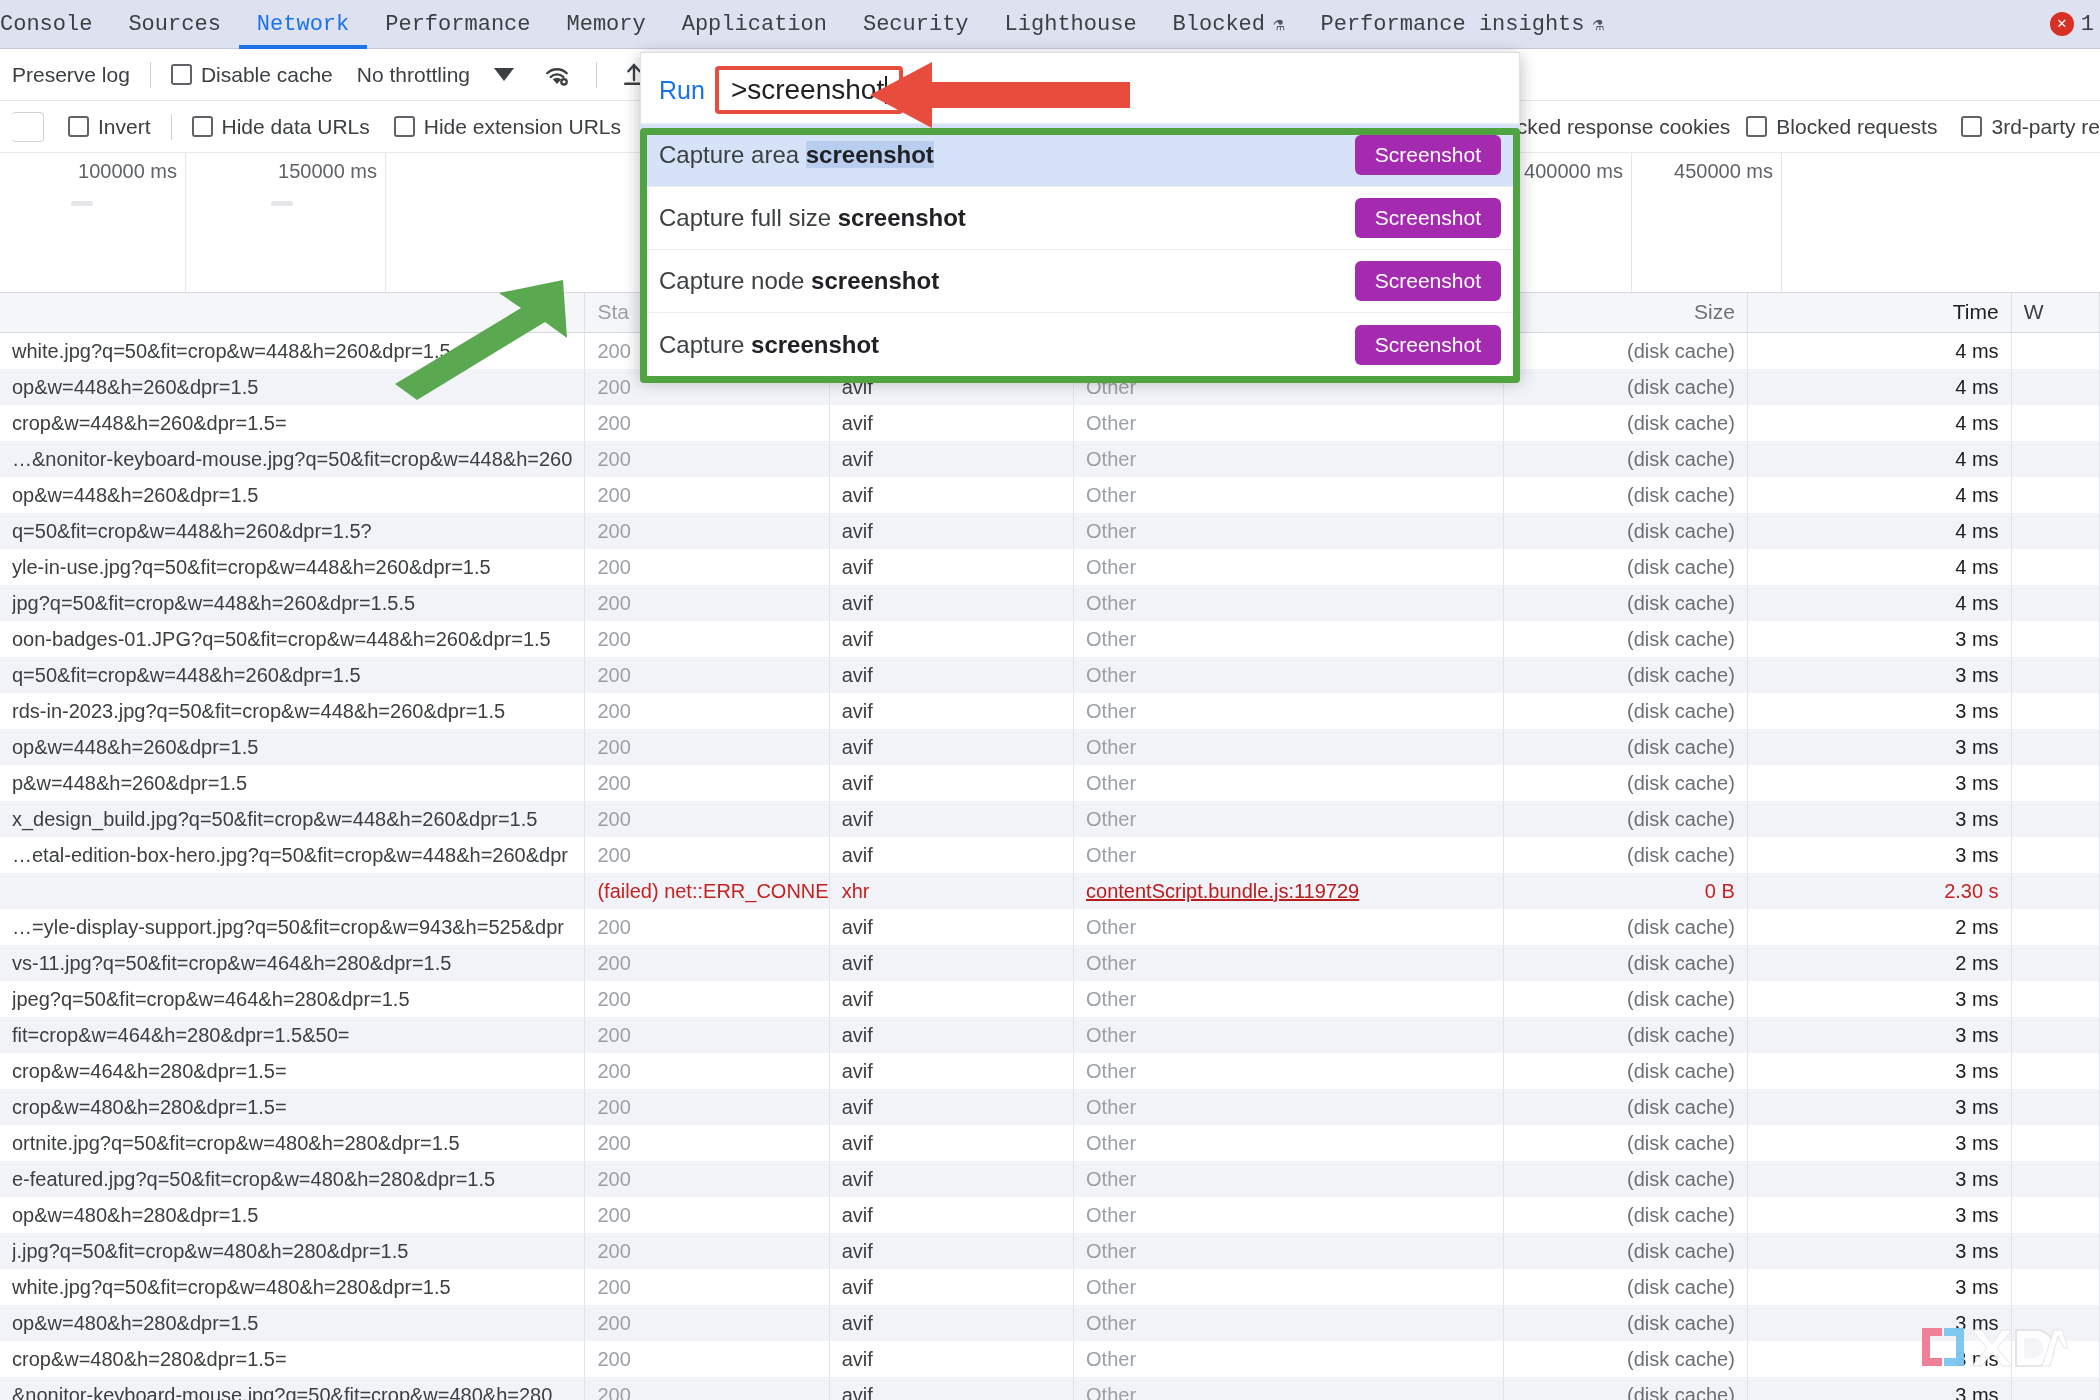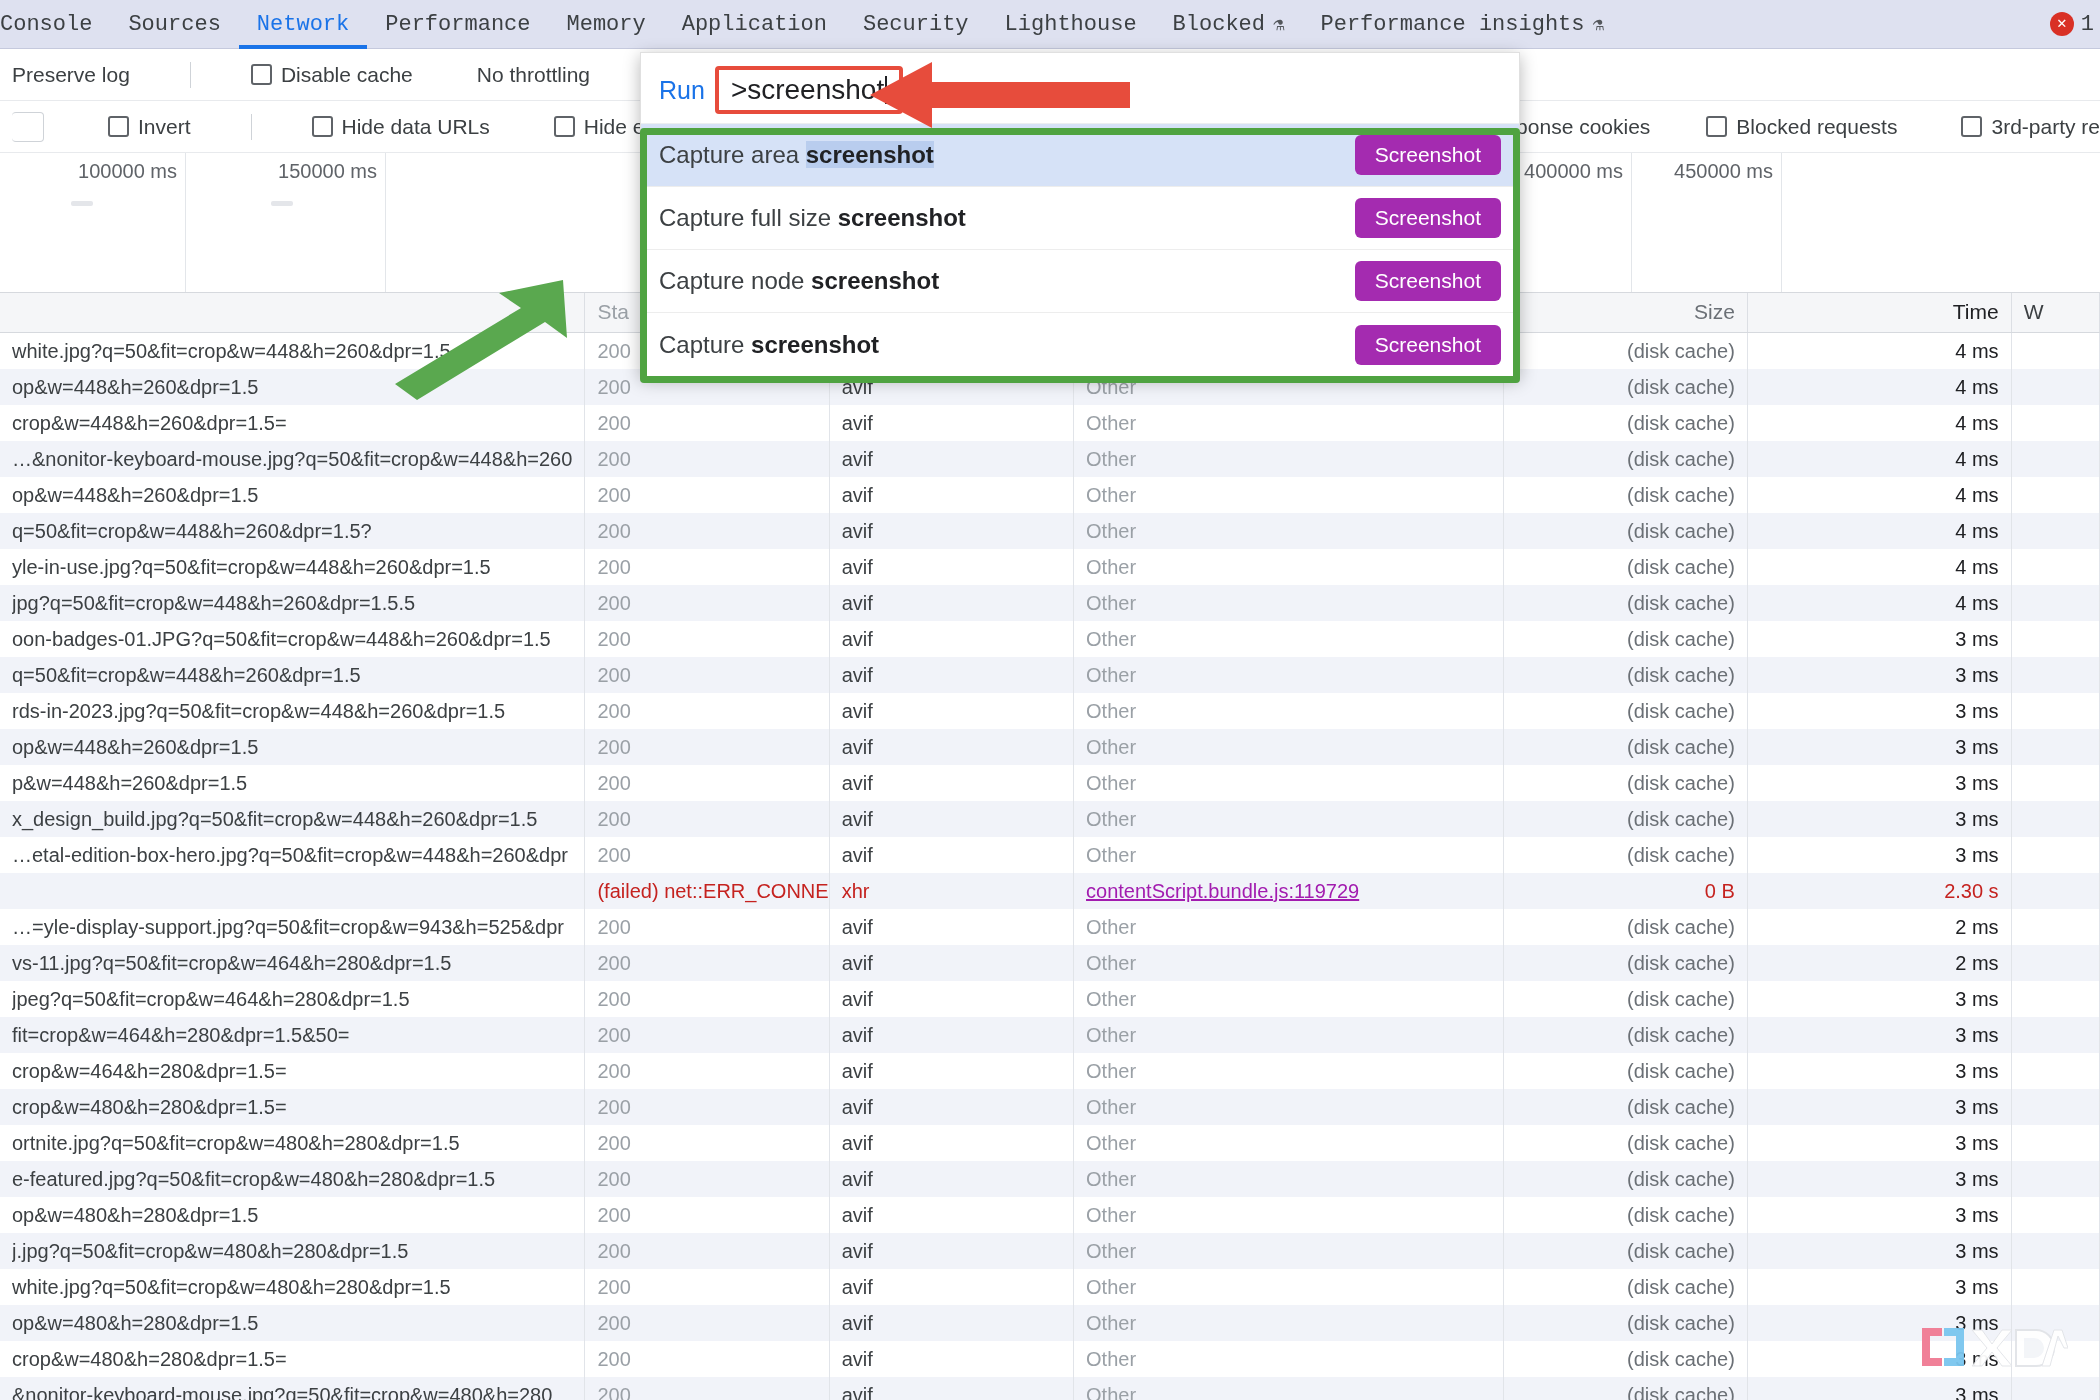--- a/index.html
+++ b/index.html
@@ -44,21 +44,20 @@
     font-size: 16px; font-weight: bold; line-height: 1;
   }
 
   
   .toolbar {
     position: absolute; left: 0; width: 2100px; height: 52px;
     background: #ffffff;
     display: flex; align-items: center;
     font-size: 21px; color: #3c4043;
     border-bottom: 1px solid #e8eaed;
-    gap: 40px;
   }
   .toolbar.row1 { top: 49px; }
   .toolbar.row2 { top: 101px; }
   .tb-item { display: flex; align-items: center; gap: 9px; padding: 0 12px; white-space: nowrap; }
   .tb-divider { width: 1px; height: 26px; background: #cfd3d8; margin: 0 8px; }
   .cb {
     width: 21px; height: 21px; border: 2px solid #5f6368; border-radius: 3px;
     background: #fff; display: inline-block; flex: none;
   }
   .caret-down {
@@ -112,21 +111,21 @@
   }
   .c-name   { width: 600px; justify-content: flex-start; }
   .c-status { width: 250px; color: #9aa0a6; }
   .c-type   { width: 250px; }
   .c-init   { width: 440px; color: #9aa0a6; }
   .c-size   { width: 250px; justify-content: flex-end; color: #6b7076; }
   .c-time   { width: 270px; justify-content: flex-end; color: #202124; }
   .c-wf     { width: 90px; border-right: none; }
   .name-inner { display: block; overflow: hidden; text-overflow: ellipsis; white-space: nowrap; width: 100%; direction: rtl; text-align: left; }
   .failed .c-status, .failed .c-type, .failed .c-size, .failed .c-time { color: #c5221f; }
-  .failed .c-init a { color: #a21caf; text-decoration: underline; }
+  .failed .c-init a { color: #b91c1c; text-decoration: underline; }
 
   
   .palette {
     position: absolute; top: 52px; left: 640px; width: 880px;
     background: #ffffff;
     box-shadow: 0 4px 16px rgba(0,0,0,.28);
     border: 1px solid #e0e0e0;
     z-index: 40;
   }
   .palette-head {

